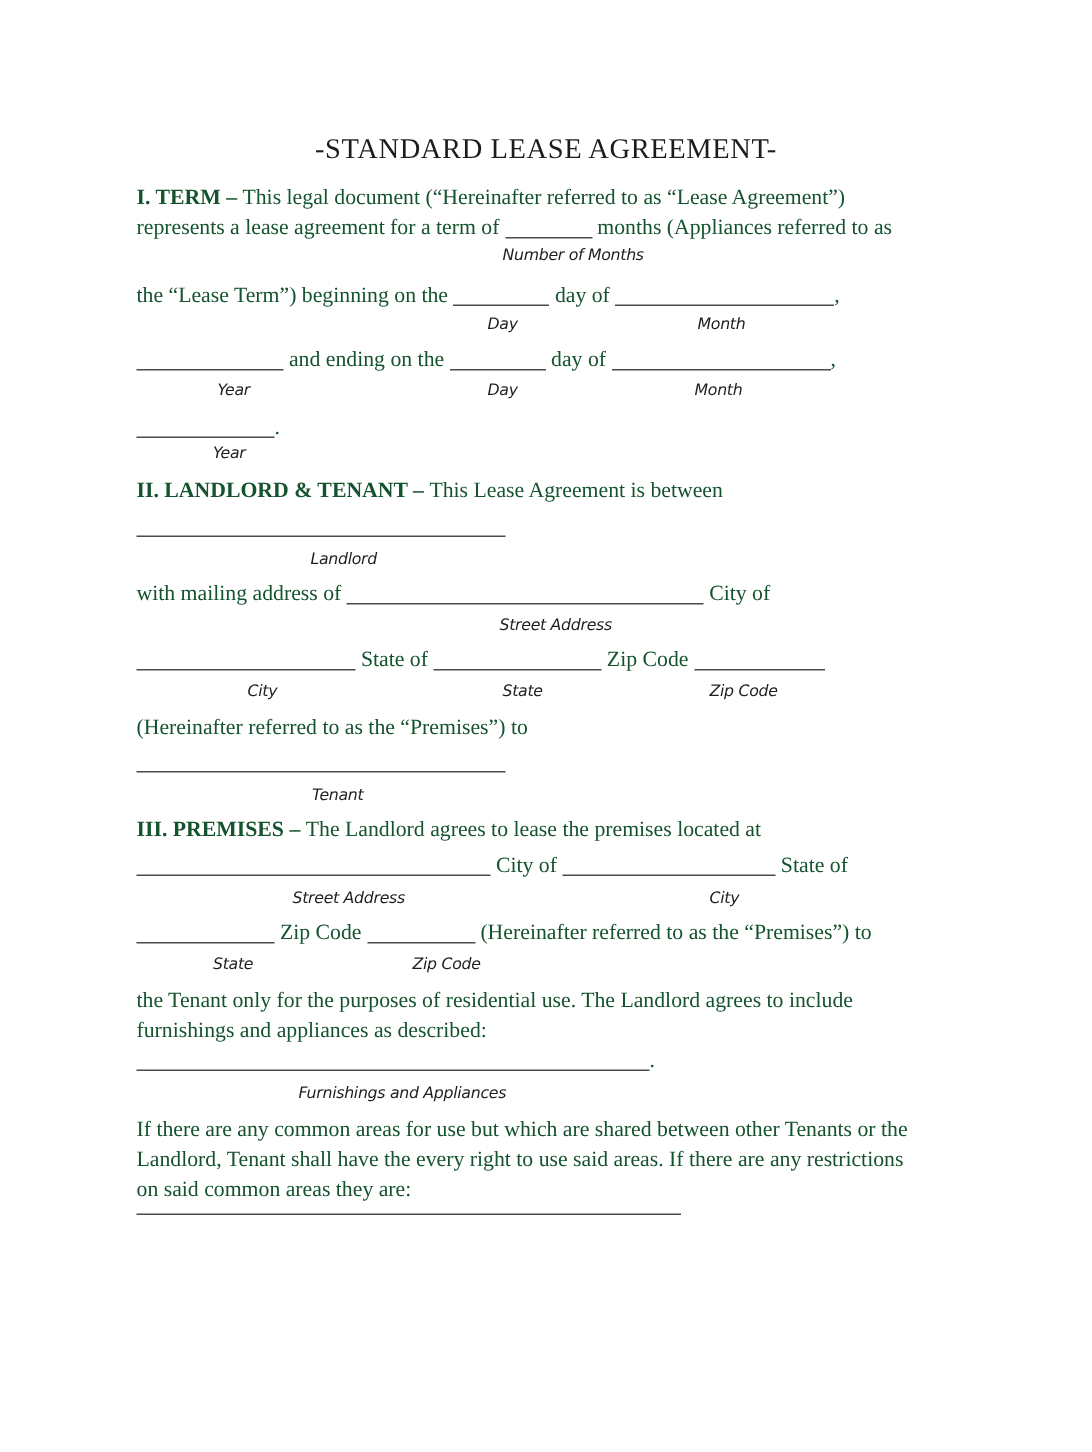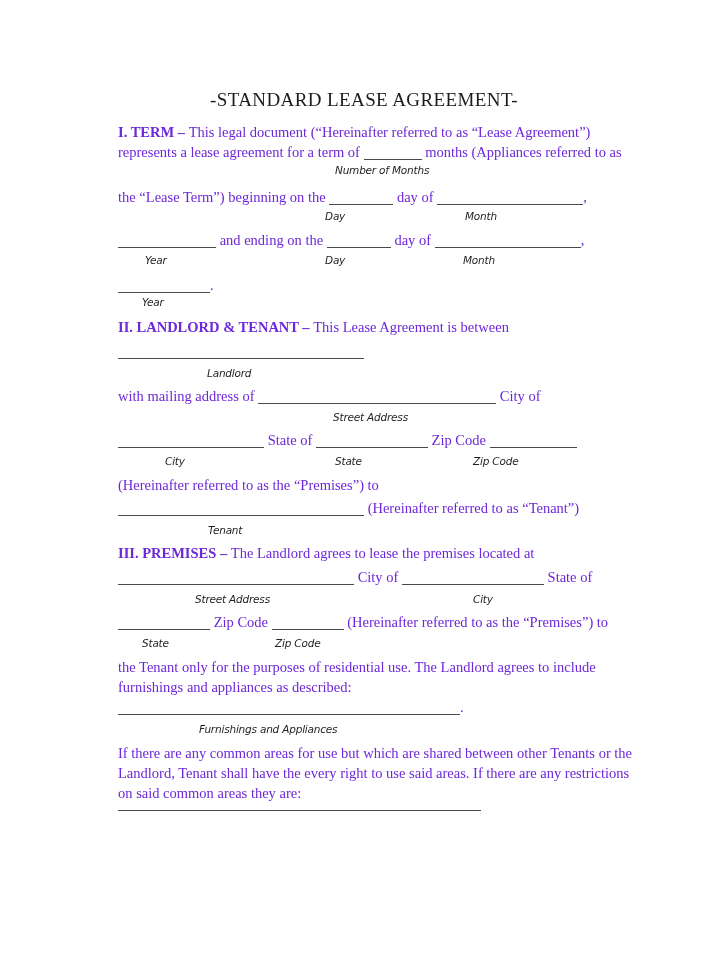--- a/index.html
+++ b/index.html
@@ -6,22 +6,22 @@
   .page {
     position:relative; width:728px; height:816px; background:#ffffff;
     font-family:"Liberation Serif", serif; overflow:hidden;
   }
   .title {
     position:absolute; top:89px; left:0; width:728px; margin:0;
     text-align:center; font-size:19px; font-weight:400;
     letter-spacing:0.4px; color:#1c1c1c;
   }
   .line {
-    position:absolute; left:118px; white-space:nowrap;
-    font-size:14.5px; line-height:18px; color:#6d28d9;
+    position:absolute; left:91px; white-space:nowrap;
+    font-size:14.5px; line-height:18px; color:#14532d;
   }
   .line .bold { font-weight:700; }
   .blank {
     display:inline-block; height:12px; position:relative; top:3px;
     border-bottom:1px solid #4a4a4a;
   }
   .labelrow { position:absolute; left:107px; width:534px; height:14px; }
   .fieldlabel {
     position:absolute; top:0; white-space:nowrap;
     font-family:"DejaVu Sans", sans-serif; font-style:italic;
@@ -63,21 +63,21 @@
       <div class="labelrow" style="top: 411px;">
         <span class="fieldlabel" style="left: 226px;">Street Address</span>
       </div>
       <div class="line" style="top: 431px;"><span class="blank" style="width: 146px;"></span><span class="seg"> State of </span><span class="blank" style="width: 112px;"></span><span class="seg"> Zip Code </span><span class="blank" style="width: 87px;"></span></div>
       <div class="labelrow" style="top: 455px;">
         <span class="fieldlabel" style="left: 58px;">City</span>
         <span class="fieldlabel" style="left: 228px;">State</span>
         <span class="fieldlabel" style="left: 366px;">Zip Code</span>
       </div>
       <div class="line" style="top: 476px;"><span class="seg">(Hereinafter referred to as the “Premises”) to</span></div>
-      <div class="line" style="top: 499px;"><span class="blank" style="width: 246px;"></span><span class="seg"> (Hereinafter referred to as “Tenant”)</span></div>
+      <div class="line" style="top: 499px;"><span class="blank" style="width: 246px;"></span></div>
       <div class="labelrow" style="top: 524px;">
         <span class="fieldlabel" style="left: 101px;">Tenant</span>
       </div>
       <div class="line" style="top: 544px;"><span class="seg bold">III. PREMISES – </span><span class="seg">The Landlord agrees to lease the premises located at</span></div>
       <div class="line" style="top: 568px;"><span class="blank" style="width: 236px;"></span><span class="seg"> City of </span><span class="blank" style="width: 142px;"></span><span class="seg"> State of</span></div>
       <div class="labelrow" style="top: 593px;">
         <span class="fieldlabel" style="left: 88px;">Street Address</span>
         <span class="fieldlabel" style="left: 366px;">City</span>
       </div>
       <div class="line" style="top: 613px;"><span class="blank" style="width: 92px;"></span><span class="seg"> Zip Code </span><span class="blank" style="width: 72px;"></span><span class="seg"> (Hereinafter referred to as the “Premises”) to</span></div>

